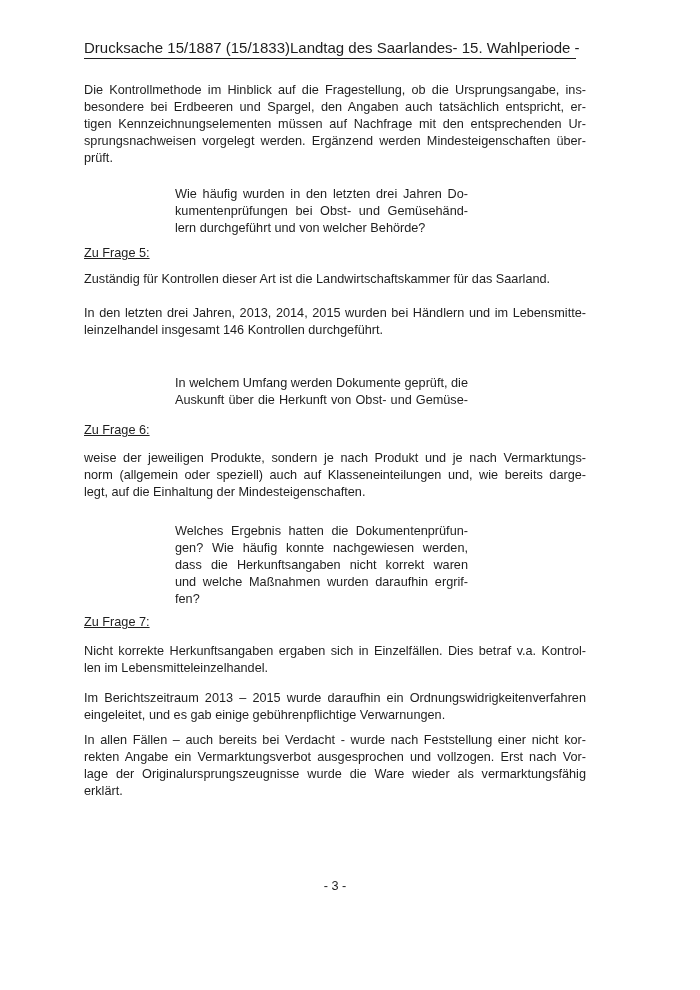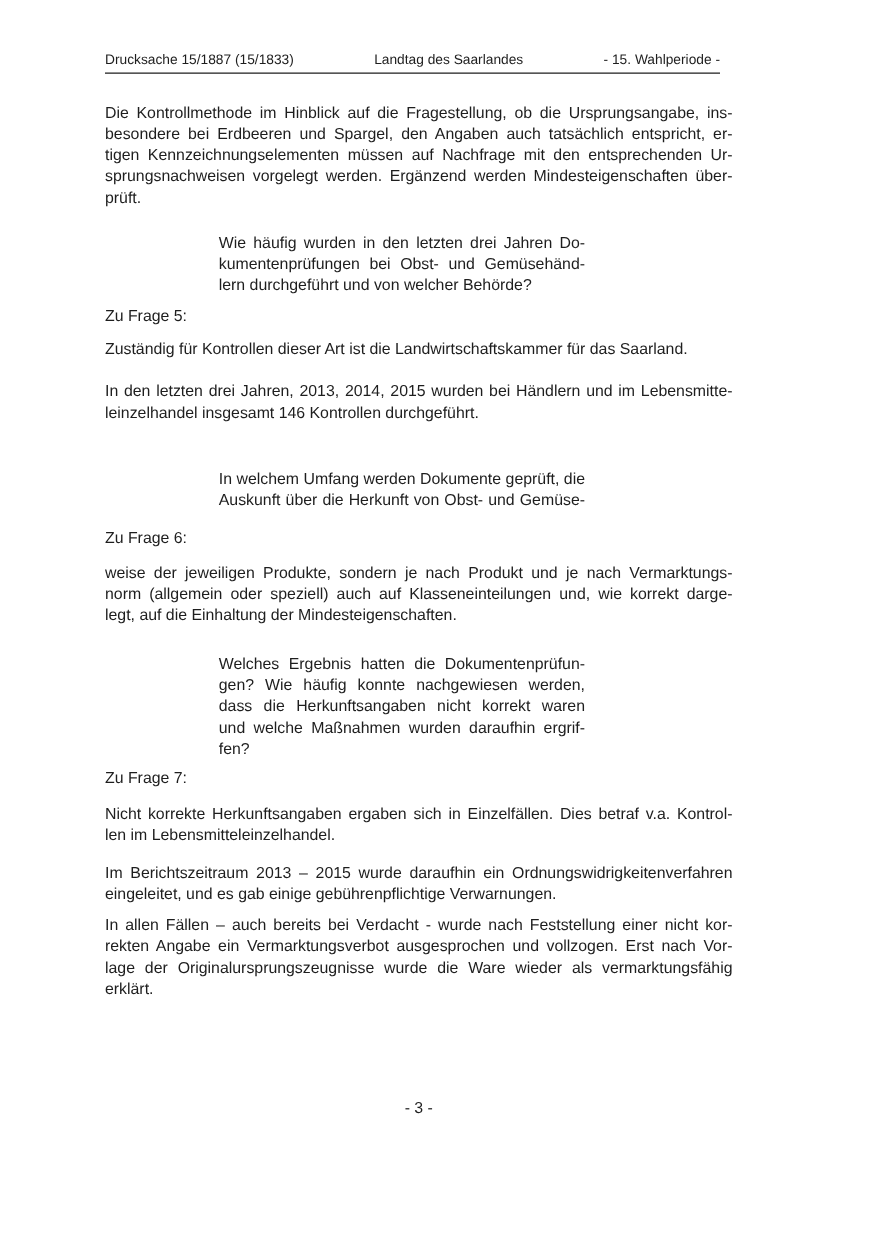--- a/index.html
+++ b/index.html
@@ -11,38 +11,38 @@
     color: #1e1e1e;
     font-family: "Liberation Sans", "DejaVu Sans", sans-serif;
     overflow: hidden;
   }
   .doc-header {
     margin: 40px 0 0 84px;
     width: 492px;
     display: flex;
     justify-content: space-between;
     align-items: baseline;
-    font-size: 11px;
+    font-size: 15px;
     line-height: 16px;
     border-bottom: 1.5px solid #1e1e1e;
     padding-bottom: 2px;
     white-space: nowrap;
     text-align: right;
   }
   .content {
     margin-left: 84px;
     width: 502px;
     font-size: 12.7px;
     line-height: 17px;
   }
   .para { width: 502px; }
   .question { margin-left: 91px; width: 293px; }
   .jl { text-align: justify; text-align-last: justify; }
   .jl.last { text-align: left; text-align-last: left; }
-  .frage { }
+  .frage { text-decoration: underline; }
   .footer {
     width: 502px;
     margin-left: 84px;
     text-align: center;
     font-size: 12.7px;
     line-height: 17px;
   }
 </style>
 </head>
 <body>
@@ -79,21 +79,21 @@
       <div class="jl last">leinzelhandel insgesamt 146 Kontrollen durchgeführt.</div>
     </div>
 
     <div class="question" style="margin-top:36px">
       <div class="jl">In welchem Umfang werden Dokumente geprüft, die</div>
       <div class="jl">Auskunft über die Herkunft von Obst- und Gemüse-</div>
     </div>
     <div class="frage" style="margin-top:13px">Zu Frage 6:</div>
     <div class="para" style="margin-top:11px">
       <div class="jl">weise der jeweiligen Produkte, sondern je nach Produkt und je nach Vermarktungs-</div>
-      <div class="jl">norm (allgemein oder speziell) auch auf Klasseneinteilungen und, wie korrekt darge-</div>
+      <div class="jl">norm (allgemein oder speziell) auch auf Klasseneinteilungen und, wie bereits darge-</div>
       <div class="jl last">legt, auf die Einhaltung der Mindesteigenschaften.</div>
     </div>
 
     <div class="question" style="margin-top:22px">
       <div class="jl">Welches Ergebnis hatten die Dokumentenprüfun-</div>
       <div class="jl">gen? Wie häufig konnte nachgewiesen werden,</div>
       <div class="jl">dass die Herkunftsangaben nicht korrekt waren</div>
       <div class="jl">und welche Maßnahmen wurden daraufhin ergrif-</div>
       <div class="jl last">fen?</div>
     </div>

